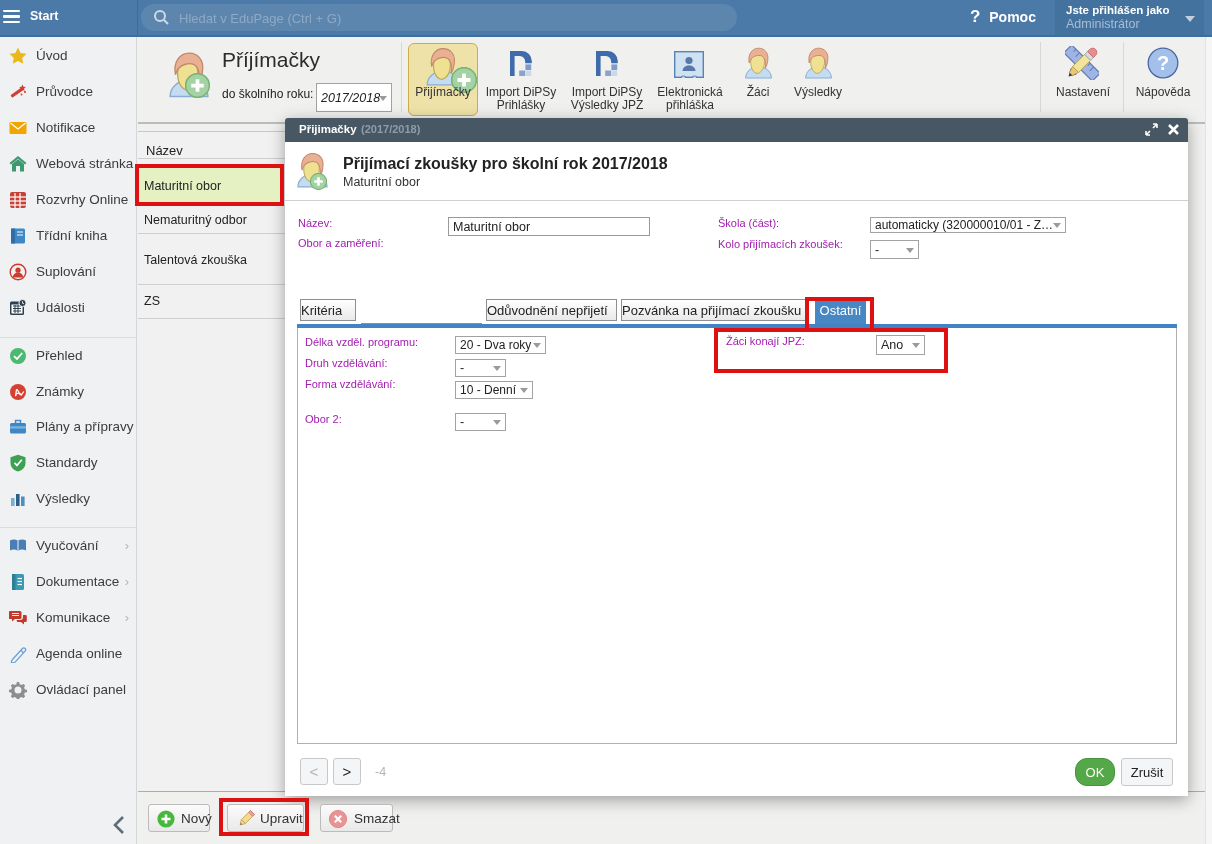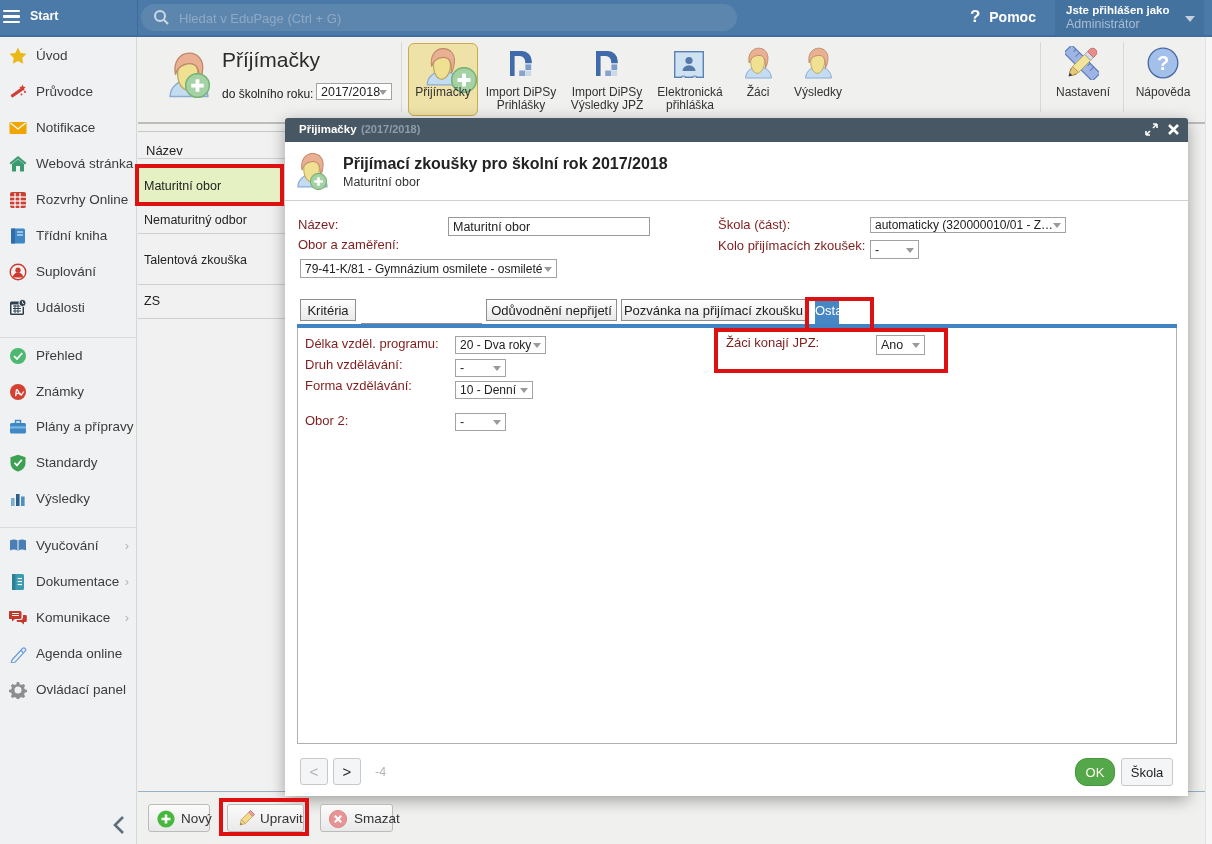--- a/index.html
+++ b/index.html
@@ -49,26 +49,26 @@
 
 
 #modal { position:absolute; left:285px; top:118px; width:903px; height:678px; background:#fff; border-radius:4px 4px 0 0; box-shadow:0 4px 16px rgba(0,0,0,0.35); }
 #mtitle { position:absolute; left:0; top:0; width:903px; height:24px; background:#475864; border-radius:3px 3px 0 0; }
 #mtitle .t1 { position:absolute; left:14px; top:5px; color:#fff; font-size:11.5px; font-weight:bold; }
 #mtitle .t2 { position:absolute; left:76px; top:5px; color:#8e9cab; font-size:11px; font-weight:bold; }
 #mtitle .ico { position:absolute; top:5px; color:#fff; }
 #mhead-title { position:absolute; left:58px; top:37px; font-size:16px; font-weight:bold; color:#222; }
 #mhead-sub { position:absolute; left:58px; top:57px; font-size:12.5px; color:#333; }
 #msep { position:absolute; left:0; top:82px; width:903px; height:1px; background:#d0d0d0; }
-.mlabel { position:absolute; font-size:13px; color:#7f1d1d; white-space:nowrap; }
+.mlabel { position:absolute; font-size:11px; color:#a21caf; white-space:nowrap; }
 .minput { position:absolute; border:1px solid #9a9a9a; background:#fff; font-size:12.5px; color:#222; }
 .minput .tx { position:absolute; left:4px; top:50%; transform:translateY(-50%); white-space:nowrap; }
 
 
-.tab { position:absolute; top:181px; height:22px; border:1px solid #8f8f8f; background:linear-gradient(#ffffff,#e9e9e9); font-size:13px; color:#222; text-align:center; white-space:nowrap; }
+.tab { position:absolute; top:181px; height:22px; border:1px solid #8f8f8f; background:linear-gradient(#ffffff,#e9e9e9); font-size:13px; color:#222; white-space:nowrap; }
 .tab span { position:relative; top:3px; }
 #tab-sel { position:absolute; top:181px; height:25px; background:#4787c3; color:#fff; font-size:13px; text-align:center; white-space:nowrap; }
 #tab-sel span { position:relative; top:4px; }
 #blueline { position:absolute; left:12px; top:206px; width:880px; height:4px; background:#4283c4; }
 #tabbox { position:absolute; left:12px; top:210px; width:880px; height:416px; border-left:1px solid #b0b0b0; border-right:1px solid #b0b0b0; border-bottom:1px solid #b0b0b0; background:#fff; }
 
 
 .navbtn { position:absolute; width:28px; height:27px; border:1px solid #c8c8c8; border-radius:3px; background:#f4f5f7; text-align:center; font-size:15px; }
 #okbtn { position:absolute; left:790px; top:640px; width:40px; height:28px; background:#55a84a; border:1px solid #46953c; border-radius:12px; color:#fdfdf0; font-size:13px; text-align:center; line-height:27px; }
 #cancelbtn { position:absolute; left:836px; top:640px; width:52px; height:28px; background:#f4f5f7; border:1px solid #c8c8c8; border-radius:3px; color:#222; font-size:13px; text-align:center; line-height:27px; }
@@ -307,21 +307,21 @@
 
 <div id="headband"></div>
 <svg class="abs" style="left:168px;top:50px" width="42" height="48" viewBox="0 0 27 33">
     <use href="#person"></use>
   </svg>
 <svg class="abs" style="left:185px;top:73px" width="25" height="25" viewBox="0 0 16 16">
     <use href="#plusbadge"></use>
   </svg>
 <div id="pagetitle">Příjímačky</div>
 <div id="yearlabel">do školního roku:</div>
-<div class="selbox" style="left:316px; top:83px; width:76px; height:17px;">
+<div class="selbox" style="left:316px; top:83px; width:76px; height:29px;font-style:italic;">
     <span class="tx">2017/2018</span>
     <span class="ca"></span>
   </div>
 <div class="vdiv" style="left:401px"></div>
 <div class="vdiv" style="left:1040px"></div>
 <div class="vdiv" style="left:1123px"></div>
 <div id="btn-prij"></div>
 <svg class="abs" style="left:425px;top:46px" width="36" height="40" viewBox="0 0 27 33">
     <use href="#person"></use>
   </svg>
@@ -445,35 +445,31 @@
   <div class="mlabel" style="left:13px; top:99px;">Název:</div>
   <div class="minput" style="left:163px; top:99px; width:202px; height:19px;">
       <span class="tx">Maturitní obor</span>
     </div>
   <div class="mlabel" style="left:433px; top:99px;">Škola (část):</div>
   <div class="selbox" style="left:585px; top:99px; width:196px; height:16px; font-size:12px;">
       <span class="tx" style="right:7px">automaticky (320000010/01 - Z…</span>
       <span class="ca"></span>
     </div>
   <div class="mlabel" style="left:13px; top:119px;">Obor a zaměření:</div>
-  <div class="selbox" style="left:15px; top:141px; width:257px; height:19px; font-size:12px;">
-      <span class="tx">79-41-K/81 - Gymnázium osmilete - osmileté</span>
-      <span class="ca"></span>
-    </div>
   <div class="mlabel" style="left:433px; top:120px;">Kolo přijímacích zkoušek:</div>
   <div class="selbox" style="left:585px; top:122px; width:49px; height:19px;">
       <span class="tx">-</span>
       <span class="ca"></span>
     </div>
 
   <div class="tab" style="left:15px; width:56px;"><span>Kritéria</span></div>
   <div class="tab" style="left:76px; width:121px;margin-top:24px;"><span>Odůvodnění přijetí</span></div>
   <div class="tab" style="left:201px; width:131px;"><span>Odůvodnění nepřijetí</span></div>
   <div class="tab" style="left:336px; width:185px;"><span>Pozvánka na přijímací zkoušku</span></div>
-  <div id="tab-sel" style="left:530px; width:24px;"><span>Ostatní</span></div>
+  <div id="tab-sel" style="left:530px; width:51px;"><span>Ostatní</span></div>
   <div id="blueline"></div>
   <div id="tabbox"></div>
 
   <div class="mlabel" style="left:20px; top:218px;">Délka vzděl. programu:</div>
   <div class="selbox" style="left:170px; top:218px; width:91px; height:18px; font-size:12px;">
       <span class="tx">20 - Dva roky</span>
       <span class="ca"></span>
     </div>
   <div class="mlabel" style="left:20px; top:239px;">Druh vzdělávání:</div>
   <div class="selbox" style="left:170px; top:241px; width:51px; height:18px;">
@@ -494,21 +490,21 @@
   <div class="mlabel" style="left:441px; top:217px;">Žáci konají JPZ:</div>
   <div class="selbox" style="left:591px; top:217px; width:49px; height:20px;">
       <span class="tx">Ano</span>
       <span class="ca"></span>
     </div>
 
   <div class="navbtn" style="left:15px; top:640px; color:#b0b0b0;"><span style="line-height:25px">&lt;</span></div>
   <div class="navbtn" style="left:48px; top:640px; color:#222;"><span style="line-height:25px">&gt;</span></div>
   <div style="position:absolute; left:90px; top:647px; color:#b5b5b5; font-size:12.5px;">-4</div>
   <div id="okbtn">OK</div>
-  <div id="cancelbtn">Škola</div>
+  <div id="cancelbtn">Zrušit</div>
 </div>
 
 <div class="botbtn" style="left:148px; width:62px;">
   <svg style="position:absolute;left:8px;top:4.5px" width="18" height="18" viewBox="0 0 18 18">
       <circle cx="9" cy="9" r="8.6" fill="#47b83c"></circle>
       <path d="M9,4.5 L9,13.5 M4.5,9 L13.5,9" stroke="#fff" stroke-width="2.6"></path>
     </svg>
   <span class="lb" style="left:32px">Nový</span>
 </div>
 <div class="botbtn" style="left:227px; width:77px;">

